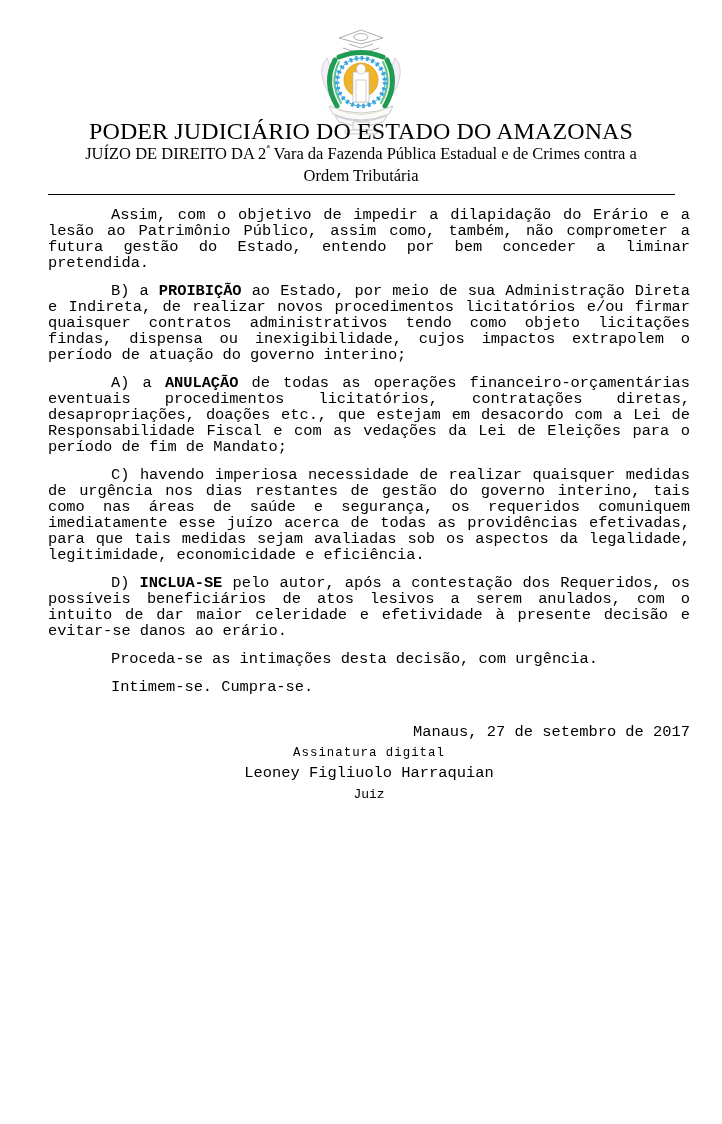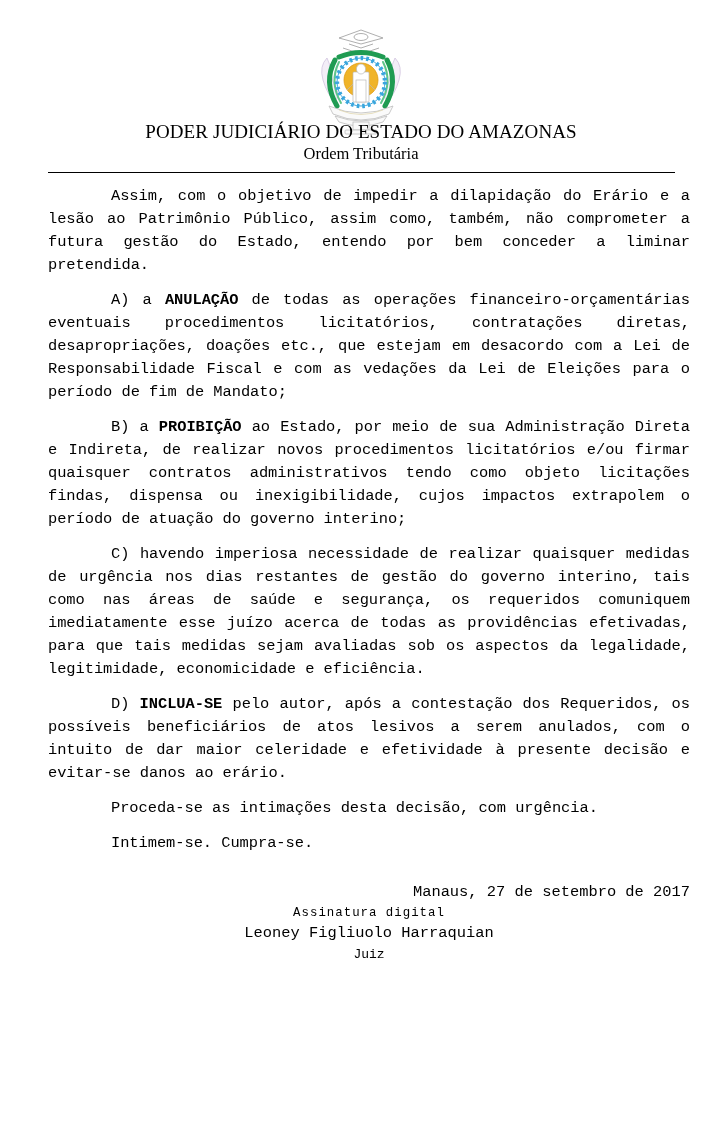--- a/index.html
+++ b/index.html
@@ -39,21 +39,21 @@
     vertical-align: top;
   }
 
   .header-block {
     text-align: center;
     font-family: "Liberation Serif", "DejaVu Serif", serif;
     color: #000;
     padding: 0 34px;
   }
   .hdr-line1 {
-    font-size: 19px;
+    font-size: 24px;
     line-height: 23px;
     letter-spacing: 0.1px;
     white-space: nowrap;
     text-align: center;
   }
   .hdr-line2 {
     font-size: 16.5px;
     line-height: 22px;
     white-space: nowrap;
   }
@@ -79,21 +79,21 @@
     width: 642px;
     padding-top: 12px;
   }
 
   p.para {
     margin: 0 0 12px 0;
     text-align: justify;
     text-justify: inter-word;
     text-indent: 63px;
     font-size: 15.4px;
-    line-height: 23px;
+    line-height: 16px;
     letter-spacing: -0.05px;
     word-spacing: 0px;
     hyphens: none;
   }
   p.para:last-child { margin-bottom: 0; }
 
   p.para b { font-weight: bold; }
 
   
   p.para { text-align-last: left; }
@@ -177,33 +177,34 @@
         <rect x="36" y="106" width="32" height="4" rx="1"></rect>
       </g>
       <g stroke="#e0d4a8" stroke-width="0.7" fill="none">
         <path d="M30 86 Q52 95 74 86"></path>
       </g>
     </svg>
   </div>
 
   <div class="header-block">
     <div class="hdr-line1">PODER JUDICIÁRIO DO ESTADO DO AMAZONAS</div>
+    <div class="hdr-line2"><span>JUÍZO DE DIREITO DA 2</span><span class="sup">ª</span><span> Vara da Fazenda Pública Estadual e de Crimes contra a</span></div>
     <div class="hdr-line3">Ordem Tributária</div>
   </div>
 
   <div class="rule"></div>
 
   <div class="body-area">
 
     <p class="para">Assim, com o objetivo de impedir a dilapidação do Erário e a lesão ao Patrimônio Público, assim como, também, não comprometer a futura gestão do Estado, entendo por bem conceder a liminar pretendida.</p>
 
 
+    <p class="para"><span>B) a </span><b>PROIBIÇÃO</b><span> ao Estado, por meio de sua Administração Direta e Indireta, de realizar novos procedimentos licitatórios e/ou firmar quaisquer contratos administrativos tendo como objeto licitações findas, dispensa ou inexigibilidade, cujos impactos extrapolem o período de atuação do governo interino;</span></p>
+
     <p class="para"><span>A) a </span><b>ANULAÇÃO</b><span> de todas as operações financeiro-orçamentárias eventuais procedimentos licitatórios, contratações diretas, desapropriações, doações etc., que estejam em desacordo com a Lei de Responsabilidade Fiscal e com as vedações da Lei de Eleições para o período de fim de Mandato;</span></p>
-
-    <p class="para"><span>B) a </span><b>PROIBIÇÃO</b><span> ao Estado, por meio de sua Administração Direta e Indireta, de realizar novos procedimentos licitatórios e/ou firmar quaisquer contratos administrativos tendo como objeto licitações findas, dispensa ou inexigibilidade, cujos impactos extrapolem o período de atuação do governo interino;</span></p>
 
     <p class="para">C) havendo imperiosa necessidade de realizar quaisquer medidas de urgência nos dias restantes de gestão do governo interino, tais como nas áreas de saúde e segurança, os requeridos comuniquem imediatamente esse juízo acerca de todas as providências efetivadas, para que tais medidas sejam avaliadas sob os aspectos da legalidade, legitimidade, economicidade e eficiência.</p>
 
     <p class="para"><span>D) </span><b>INCLUA-SE</b><span> pelo autor, após a contestação dos Requeridos, os possíveis beneficiários de atos lesivos a serem anulados, com o intuito de dar maior celeridade e efetividade à presente decisão e evitar-se danos ao erário.</span></p>
 
     <p class="para">Proceda-se as intimações desta decisão, com urgência.</p>
 
     <p class="para">Intimem-se. Cumpra-se.</p>
 
     <div class="date-line">Manaus, 27 de setembro de 2017</div>

